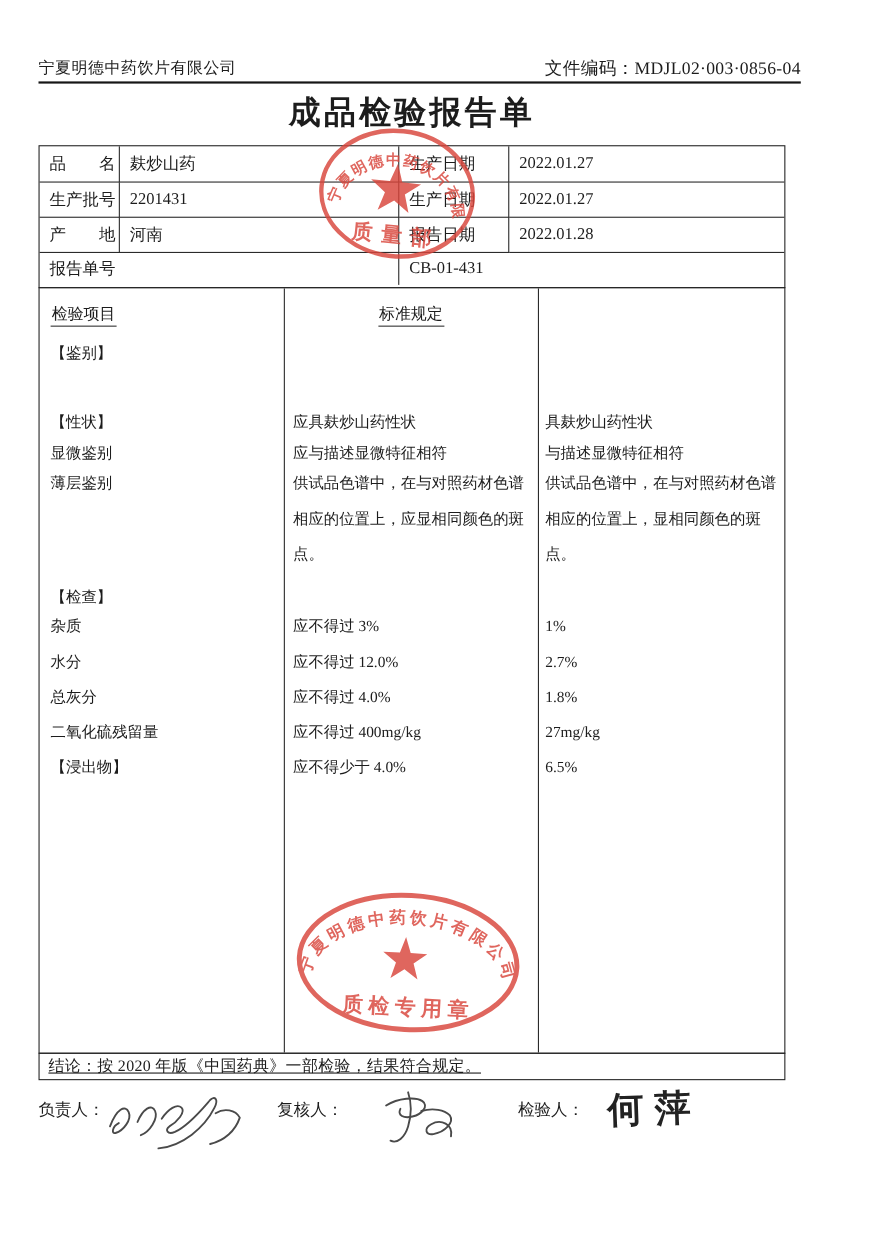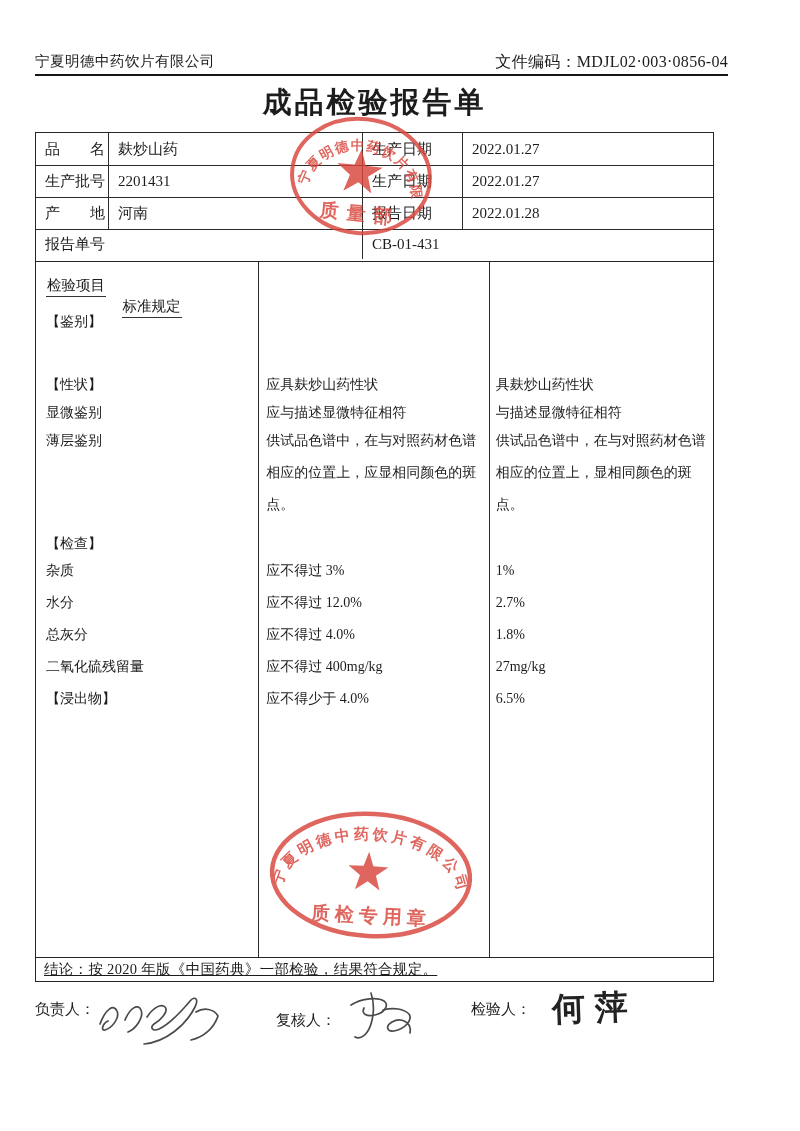--- a/index.html
+++ b/index.html
@@ -31,40 +31,40 @@
   .info-table .cell.last-col { border-right:none; }
   .info-table .cell.last-row { border-bottom:none; }
   .info-table .span2a { grid-column:1 / span 2; }
   .info-table .span2b { grid-column:3 / span 2; }
 
   
   .insp-table { left:35px; top:261px; width:679px; height:697px;
                 border:1.5px solid #262626; font-size:14px; overflow:hidden; }
   .vline { position:absolute; top:0; bottom:0; width:1px; background:#2b2b2b; }
   .vline.v1 { left:222px; } .vline.v2 { left:453px; }
-  .insp-head { display:flex; padding-top:14px; height:38px;flex-direction:column; }
+  .insp-head { display:flex; padding-top:14px; height:38px; }
   .insp-head .h1 { width:222px; padding-left:10px; }
   .insp-head .h2 { width:231px; text-align:center; }
   .insp-head .h3 { width:226px; text-align:center; }
   .insp-head span { display:inline-block; border-bottom:1px solid #333; padding:0 1px 1px 1px; font-size:14.5px; }
   .insp-row { display:flex; line-height:32px; }
   .insp-row .c1 { width:222px; padding-left:10px; }
   .insp-row .c2 { width:231px; padding-left:9px; white-space:pre-line; }
   .insp-row .c3 { width:226px; padding-left:8px; white-space:pre-line; }
   .m31 { margin-top:31px; } .m6 { margin-top:6px; } .mneg4 { margin-top:-4px; }
   .m7 { margin-top:7px; } .mneg5 { margin-top:-5px;justify-content:center; }
 
   
   .conclusion { left:35px; top:956.5px; width:679px; height:25px;
                 border:1.5px solid #262626; font-size:14.5px;
                 display:flex; align-items:center; padding-left:8px; letter-spacing:.3px;text-decoration:underline; }
 
   
   .sig-label { font-size:15px; top:1000px; }
-  .sl1 { left:35px; } .sl2 { left:276px;margin-top:11px; } .sl3 { left:471px; }
+  .sl1 { left:35px; } .sl2 { left:252px; } .sl3 { left:471px; }
   .sig-svg { stroke:#4a4a4a; stroke-width:1.7; fill:none;
              stroke-linecap:round; stroke-linejoin:round; }
   .sig-a { left:92px; top:990px; }
   .sig-b { left:333px; top:988px; }
   .sig-c { left:552px; top:986px; font-size:33px; font-weight:600;
            letter-spacing:10px; transform:rotate(-2deg); color:#222; }
 
   
   .stamp { opacity:.82; z-index:30; }
   .stamp1 { left:286px; top:113px; transform:rotate(6deg); }

